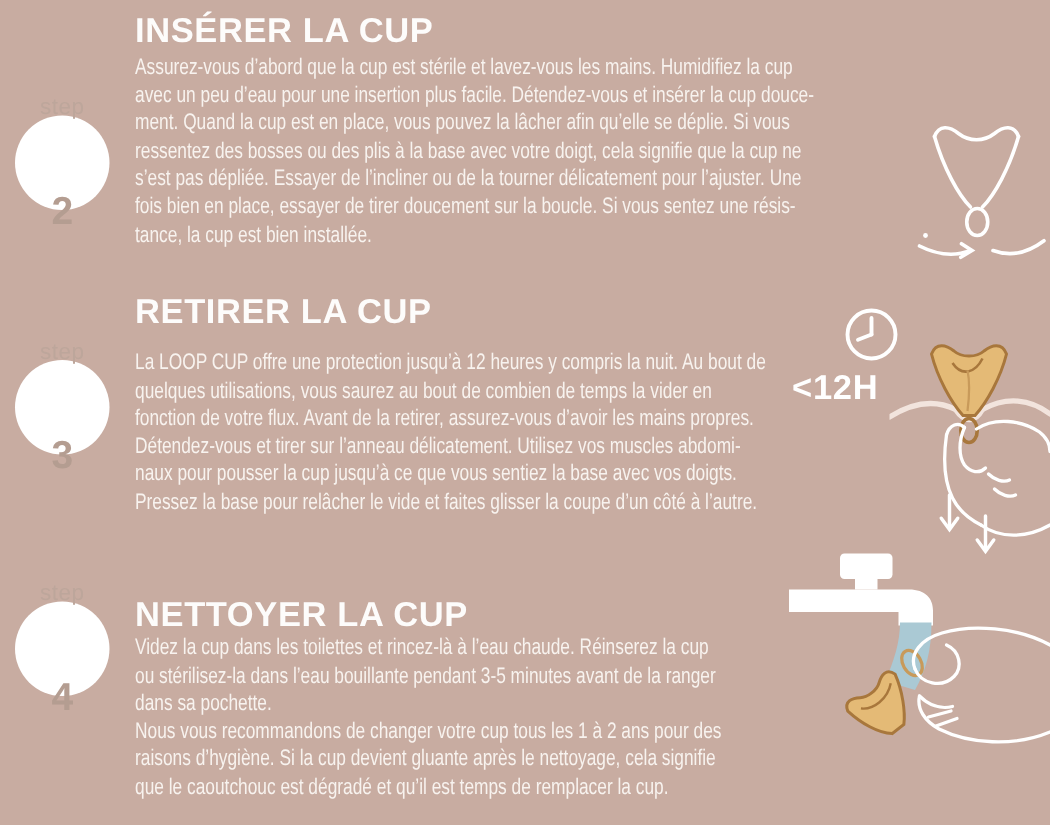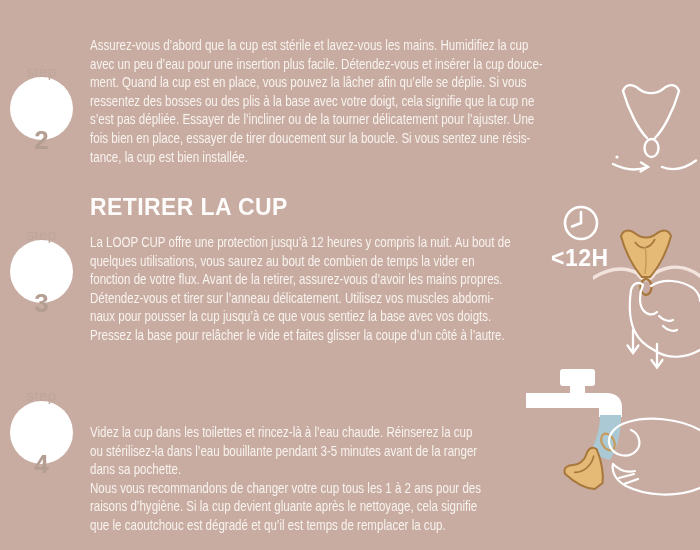--- a/index.html
+++ b/index.html
@@ -19,35 +19,36 @@
     position:absolute; left:90px; color:#fdfcfb;
     font-weight:bold; font-size:23px; line-height:24px; letter-spacing:.4px;
   }
   .bodytext {
     position:absolute; left:90px; width:680px;
     color:#f8f3ef; font-size:15px; line-height:18.6px;
     white-space:pre-line;
     transform:scaleX(0.77); transform-origin:0 0;
   }
   .duration {
-    position:absolute; left:551px; top:245px;
+    position:absolute; left:528px; top:245px;
     color:#ffffff; font-weight:bold; font-size:23px; letter-spacing:.5px;
   }
   .illu { position:absolute; }
   svg { display:block; }
 </style>
 </head>
 <body>
 
 <div class="page">
 
   <div class="badge" style="top:77px">
     <div class="lbl">step</div>
     <div class="num">2</div>
   </div>
+  <div class="title" style="top:8px">INSÉRER LA CUP</div>
   <div class="bodytext" style="top:36px">Assurez-vous d’abord que la cup est stérile et lavez-vous les mains. Humidifiez la cup
 avec un peu d’eau pour une insertion plus facile. Détendez-vous et insérer la cup douce-
 ment. Quand la cup est en place, vous pouvez la lâcher afin qu’elle se déplie. Si vous
 ressentez des bosses ou des plis à la base avec votre doigt, cela signifie que la cup ne
 s’est pas dépliée. Essayer de l’incliner ou de la tourner délicatement pour l’ajuster. Une
 fois bien en place, essayer de tirer doucement sur la boucle. Si vous sentez une résis-
 tance, la cup est bien installée.</div>
 
   <div class="illu" style="left:608px; top:78px">
     <svg width="92" height="98" viewBox="0 0 92 98">
@@ -117,20 +118,21 @@
         <path d="M64,118 L64,141"></path>
         <path d="M58.5,134 L64,141.5 L69.5,134"></path>
       </g>
     </svg>
   </div>
 
   <div class="badge" style="top:401px">
     <div class="lbl">step</div>
     <div class="num">4</div>
   </div>
+  <div class="title" style="top:397px">NETTOYER LA CUP</div>
   <div class="bodytext" style="top:423px">Videz la cup dans les toilettes et rincez-là à l’eau chaude. Réinserez la cup
 ou stérilisez-la dans l’eau bouillante pendant 3-5 minutes avant de la ranger
 dans sa pochette.
 Nous vous recommandons de changer votre cup tous les 1 à 2 ans pour des
 raisons d’hygiène. Si la cup devient gluante après le nettoyage, cela signifie
 que le caoutchouc est dégradé et qu’il est temps de remplacer la cup.</div>
 
   <div class="illu" style="left:520px; top:362px">
     <svg width="180" height="148" viewBox="0 0 180 148">
 

